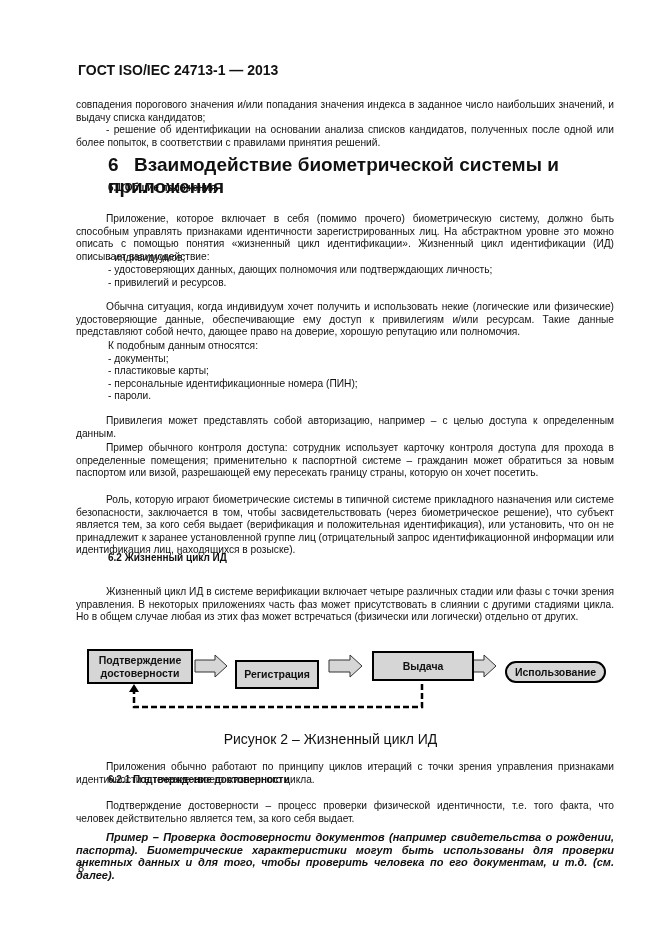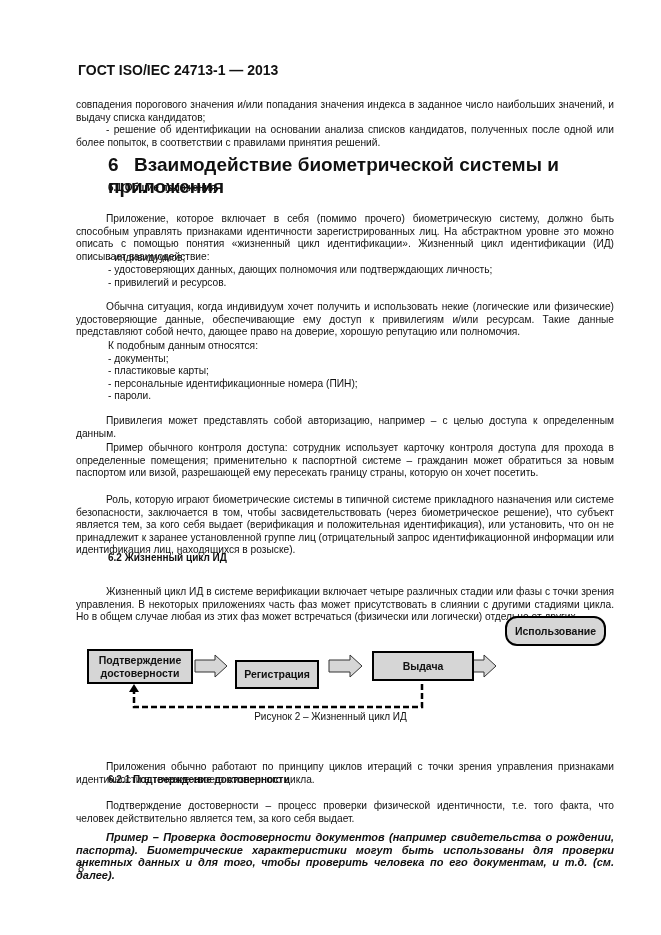--- a/index.html
+++ b/index.html
@@ -6,21 +6,21 @@
   body { width:661px; height:935px; position:relative; overflow:hidden;
          font-family:"Liberation Sans", sans-serif; color:#111; }
   .hdr { position:absolute; left:78px; top:62px; font-weight:bold; font-size:14px; }
   .p { position:absolute; left:64px; width:538px; font-size:10.2px; line-height:12.6px;
        text-align:justify; margin:12px; }
   .ind { text-indent:30px; }
   .h1 { position:absolute; left:108px; font-weight:bold; font-size:19px; }
   .h1 .num { display:inline-block; width:26px; }
   .h2 { position:absolute; left:108px; font-weight:bold; font-size:10px; }
   .li { position:absolute; left:108px; font-size:10.2px; line-height:12.6px;text-align:center; }
-  .caption { position:absolute; left:0; width:661px; top:711px; text-align:center; font-size:10px; }
+  .caption { position:absolute; left:0; width:661px; top:731px; text-align:center; font-size:14px; }
   .example { font-style:italic; font-weight:bold; font-size:11px; }
   .pagenum { position:absolute; left:78px; top:862px; font-size:11px; }
 
   
   .box { position:absolute; background:#d6d6d6; border:2px solid #000; box-sizing:border-box;
          display:flex; align-items:center; justify-content:center; text-align:center;
          font-weight:bold; font-size:10.5px; line-height:13px; }
   svg.dia { position:absolute; left:0; top:0; }
 </style>
 </head>
@@ -66,21 +66,21 @@
       <polygon points="462,660 484,660 484,655 496,666 484,677 484,672 462,672" fill="#d6d6d6" stroke="#333" stroke-width="1"></polygon>
     </g>
     <g>
       <polyline points="422,684 422,707 134,707 134,690" fill="none" stroke="#000" stroke-width="2.5" stroke-dasharray="6,3"></polyline>
       <polygon points="129,692 134,684 139,692" fill="#000"></polygon>
     </g>
   </svg>
   <div class="box" style="left:87px;top:649px;width:106px;height:35px;">Подтверждение достоверности</div>
   <div class="box" style="left:235px;top:652px;width:84px;height:29px;margin-top:8px;">Регистрация</div>
   <div class="box" style="left:372px;top:651px;width:102px;height:30px;">Выдача</div>
-  <div class="box" style="left:505px;top:616px;width:101px;height:30px;border-radius:12px;">Использование</div>
+  <div class="box" style="left:505px;top:661px;width:101px;height:22px;border-radius:12px;">Использование</div>
 </div>
 
 <div class="caption">Рисунок 2 – Жизненный цикл ИД</div>
 
 <p class="p ind" style="top:749px">Приложения обычно работают по принципу циклов итераций с точки зрения управления признаками идентичности в течение своего жизненного цикла.</p>
 <div class="h2" style="top:774px">6.2.1 Подтверждение достоверности</div>
 <p class="p ind" style="top:788px">Подтверждение достоверности – процесс проверки физической идентичности, т.е. того факта, что человек действительно является тем, за кого себя выдает.</p>
 <p class="p ind example" style="top:819px">Пример – Проверка достоверности документов (например свидетельства о рождении, паспорта). Биометрические характеристики могут быть использованы для проверки анкетных данных и для того, чтобы проверить человека по его документам, и т.д. (см. далее).</p>
 
 <div class="pagenum">8</div>

